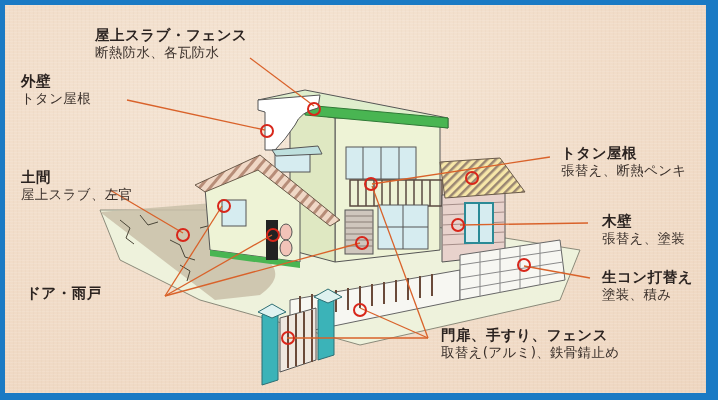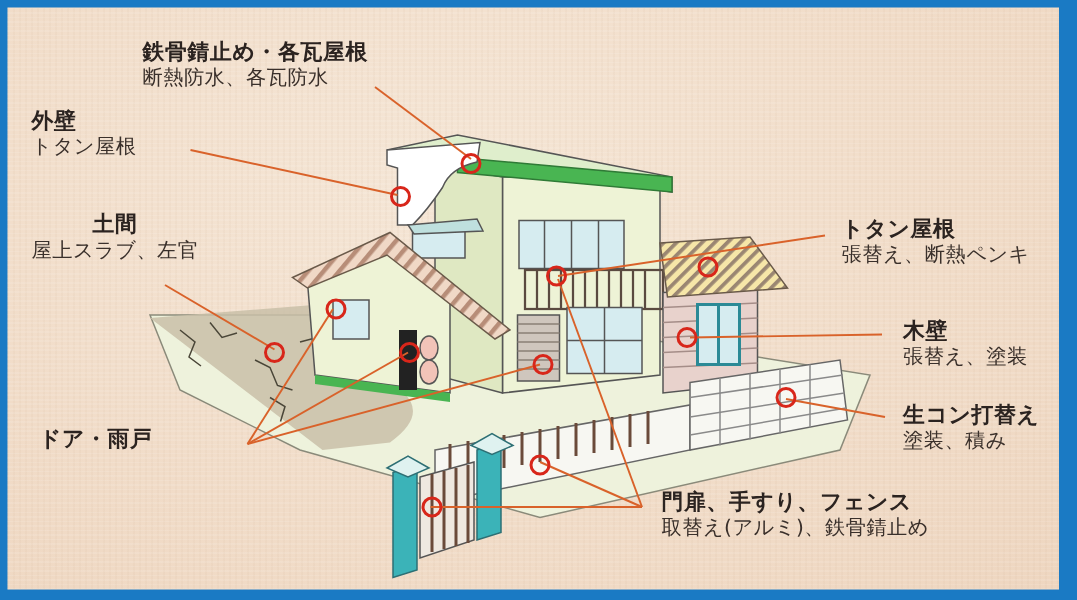--- a/index.html
+++ b/index.html
@@ -183,30 +183,30 @@
         <circle cx="371" cy="184" r="6"></circle>
         <circle cx="458" cy="225" r="6"></circle>
         <circle cx="524" cy="265" r="6"></circle>
         <circle cx="288" cy="338" r="6"></circle>
         <circle cx="360" cy="310" r="6"></circle>
         <circle cx="472" cy="178" r="6"></circle>
       </g>
     </svg>
 
     <div class="label" style="left:90px; top:22px;">
-      <div class="title">鉄骨錆止め・各瓦屋根</div>
+      <div class="title">屋上スラブ・フェンス</div>
       <div class="desc">断熱防水、各瓦防水</div>
     </div>
 
     <div class="label" style="left:16px; top:68px;">
       <div class="title">外壁</div>
       <div class="desc">トタン屋根</div>
     </div>
 
-    <div class="label" style="left:16px; top:137px;text-align:center;">
+    <div class="label" style="left:16px; top:164px;">
       <div class="title">土間</div>
       <div class="desc">屋上スラブ、左官</div>
     </div>
 
     <div class="label" style="left:21px; top:280px;">
       <div class="title">ドア・雨戸</div>
     </div>
 
     <div class="label" style="left:556px; top:140px;">
       <div class="title">トタン屋根</div>

